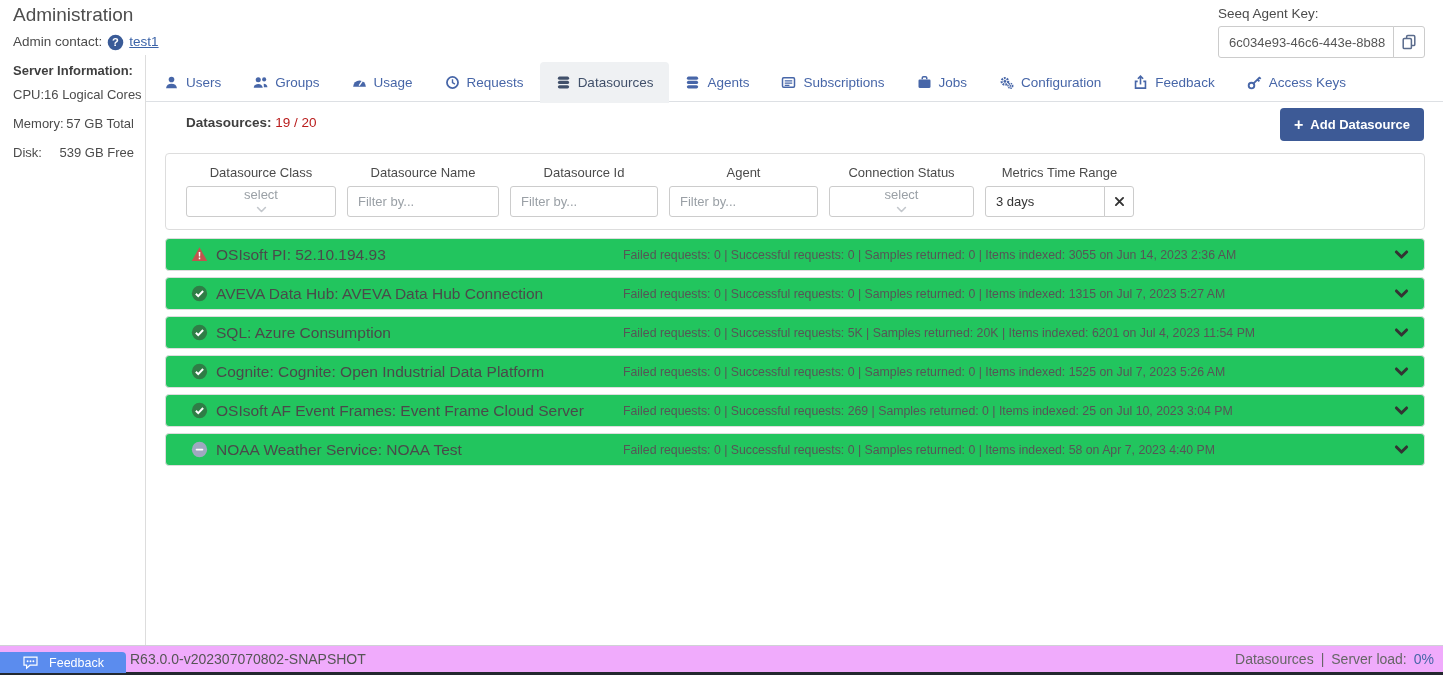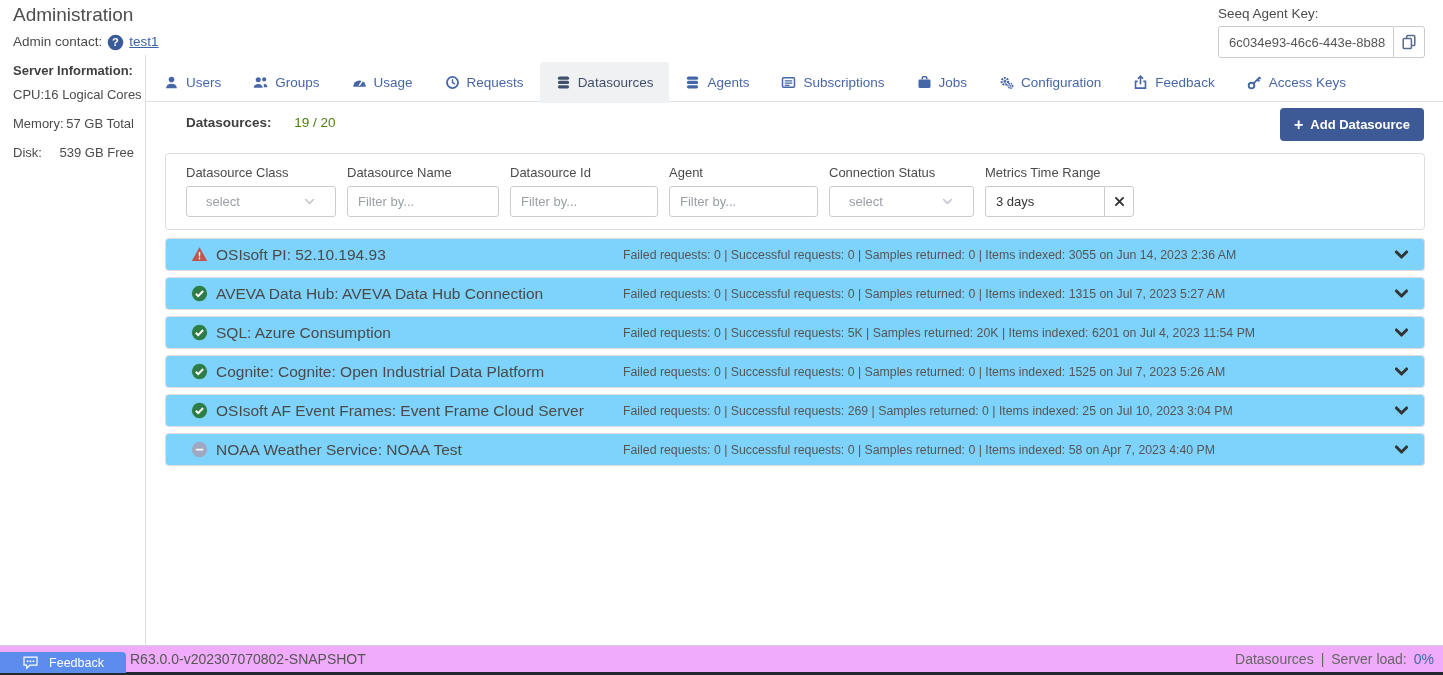--- a/index.html
+++ b/index.html
@@ -36,53 +36,53 @@
   .tab-bar { position:absolute; left:146px; top:62px; right:0; height:40px; border-bottom:1px solid #dde0e4;
              display:flex; align-items:flex-start; padding-left:2px; }
   .tab { height:40px; display:flex; align-items:center; gap:7px; padding:0 16px; font-size:13.5px;
          color:var(--tab-blue); cursor:pointer; white-space:nowrap; border-radius:4px 4px 0 0; }
   .tab svg { width:15px; height:15px; }
   .tab.active { background:#eff1f3; color:#41506a; height:41px; margin-bottom:-1px; position:relative; z-index:2; }
 
   
   .count-line { position:absolute; left:186px; top:115px; font-size:13.5px; }
   .count-line .cl-label { font-weight:700; color:#3f3f3f; }
-  .count-line .cl-value { color:#4d7c0f; margin-left:19px; }
+  .count-line .cl-value { color:#b91c1c; margin-left:0; }
   .add-btn { position:absolute; right:19px; top:108px; height:33px; background:var(--primary-btn); color:#fff;
              border:none; border-radius:4px; font-size:13px; font-weight:700; padding:0 14px; cursor:pointer;
              display:flex; align-items:center; gap:7px; font-family:"Liberation Sans",sans-serif; }
   .add-btn .plus { font-size:16px; font-weight:700; line-height:1; }
 
   .filter-panel { position:absolute; left:165px; right:18px; top:153px; height:77px; border:1px solid #ddd;
                   border-radius:4px; display:flex; gap:11px; padding:11px 20px 0 20px; }
-  .fgroup { display:flex; flex-direction:column; }
+  .fgroup { display:flex; flex-direction:column;align-items:center; }
   .fgroup .flabel { font-size:13px; color:#4b4b4b; margin-bottom:6px; white-space:nowrap; }
   .fgroup .ctrl { height:31px; }
   .fgroup:nth-child(1) .ctrl { width:150px; }
   .fgroup:nth-child(2) .ctrl { width:152px; }
   .fgroup:nth-child(3) .ctrl { width:148px; }
   .fgroup:nth-child(4) .ctrl { width:149px; }
   .fgroup:nth-child(5) .ctrl { width:145px; }
   .fgroup:nth-child(6) .ctrl { width:149px; }
   .fselect { border:1px solid #ccc; border-radius:3px; display:flex; align-items:center; justify-content:space-between;
-             padding:0 19px; color:#9aa0a6; font-size:13px; cursor:pointer; background:#fff; }
+             padding:0 10px; color:#9aa0a6; font-size:13px; cursor:pointer; background:#fff;flex-direction:column; }
   .fselect svg { width:13px; height:13px; color:#c3c7cc; }
   .finput { width:100%; border:1px solid #ccc; border-radius:3px; padding:0 10px; font-size:13px; color:#333;
             font-family:"Liberation Sans",sans-serif; outline:none; }
   .finput::placeholder, .ak-input::placeholder { color:#9aa0a6; }
   .fclear { display:flex; }
   .fclear input { flex:1; min-width:0; border:1px solid #ccc; border-radius:3px 0 0 3px; padding:0 10px;
                   font-size:13px; color:#333; font-family:"Liberation Sans",sans-serif; outline:none; }
   .fclear button { width:30px; border:1px solid #ccc; margin-left:-1px; border-radius:0 3px 3px 0; background:#fff;
                    display:flex; align-items:center; justify-content:center; color:#333; cursor:pointer; }
   .fclear button svg { width:11px; height:11px; }
 
   
   .ds-list { position:absolute; left:165px; right:18px; top:238px; }
-  .ds-row { height:33px; background:#7dd3fc; border:1px solid #ddd; border-radius:4px; margin-bottom:6px;
+  .ds-row { height:33px; background:#22c55e; border:1px solid #ddd; border-radius:4px; margin-bottom:6px;
             display:flex; align-items:center; padding:0 14px 0 25px; cursor:pointer; }
   .status-icon { width:17px; height:17px; flex:none; }
   .st-ok { color:var(--status-ok); }
   .st-warning { color:var(--status-warning); }
   .st-disabled { color:var(--status-disabled); }
   .ds-name { font-size:15.5px; color:#4a4a4a; margin-left:8px; width:407px; flex:none; white-space:nowrap; overflow:hidden; }
   .ds-stats { font-size:12.3px; color:#565656; white-space:nowrap; }
   .row-chevron { margin-left:auto; width:17px; height:17px; color:#333; cursor:pointer; }
 
   

